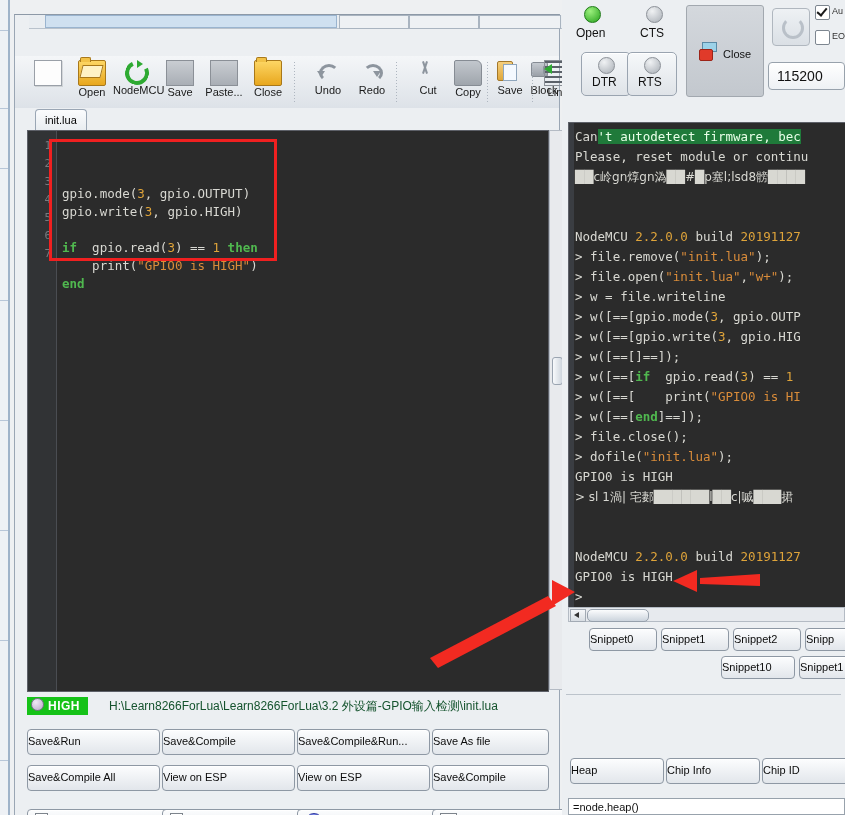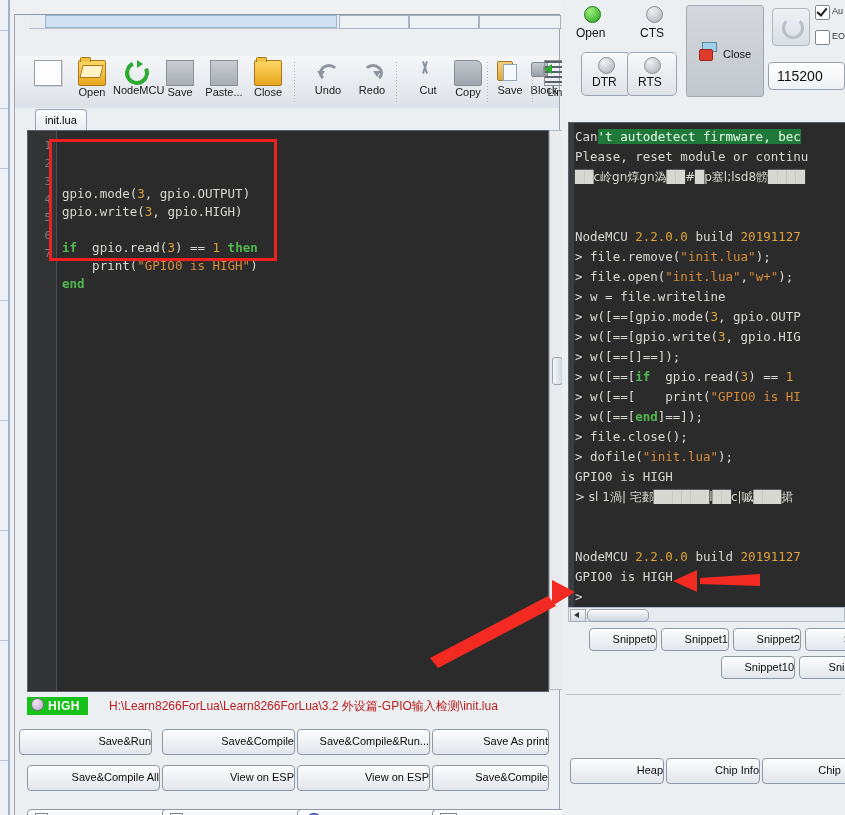--- a/index.html
+++ b/index.html
@@ -130,24 +130,24 @@
   .redbox{position:absolute;left:34px;top:124px;width:222px;height:116px;
     border:3px solid #f02020;pointer-events:none;}
 
   
   .statusrow{position:absolute;left:12px;top:682px;width:520px;height:20px;}
   .idle{position:absolute;left:0;top:0;height:18px;line-height:18px;background:#16c218;
     color:#fff;font-size:12px;font-weight:bold;padding:0 8px 0 4px;letter-spacing:.5px;}
   .idle .dot{display:inline-block;width:11px;height:11px;border-radius:50%;
     background:radial-gradient(circle at 35% 30%,#f0e8f5,#b9a8c9);vertical-align:-1px;margin-right:4px;
     border:1px solid #7f7090;}
-  .path{position:absolute;left:82px;top:0;height:18px;line-height:18px;font-size:12px;color:#b91c1c;}
-
-  
-  .btn{position:absolute;height:24px;line-height:23px;text-align:right;font-size:11px;color:#0c0c0c;
+  .path{position:absolute;left:82px;top:0;height:18px;line-height:18px;font-size:12px;color:#14532d;}
+
+  
+  .btn{position:absolute;height:24px;line-height:23px;text-align:left;font-size:11px;color:#0c0c0c;
     background:linear-gradient(#fcfdfe,#e2e6eb);border:1px solid #8e98a4;border-radius:4px;
     box-shadow:inset 0 1px 0 #fff;cursor:default;white-space:nowrap;overflow:hidden;}
   .btn.icon{text-align:left;padding-left:30px;line-height:23px;}
 
   .ic-save-esp{position:absolute;left:7px;top:3px;width:17px;height:17px;}
   .ic-save-esp:before{content:"";position:absolute;left:0;top:0;width:11px;height:14px;
      background:#fff;border:1px solid #7d848c;}
   .ic-save-esp:after{content:"";position:absolute;left:6px;top:7px;border-left:9px solid #36b236;
      border-top:5px solid transparent;border-bottom:5px solid transparent;}
   .ic-run{position:absolute;left:7px;top:3px;width:16px;height:16px;border-radius:50%;
@@ -335,24 +335,24 @@
       <div class="redbox"></div>
 
       <div class="statusrow">
         <div class="idle">
           <span class="dot"></span><span>HIGH</span>
         </div>
         <div class="path">H:\Learn8266ForLua\Learn8266ForLua\3.2 外设篇-GPIO输入检测\init.lua</div>
       </div>
 
       <div>
-        <div class="btn" style="left:4px;top:714px;width:131px">Save&amp;Run</div>
+        <div class="btn" style="left:12px;top:714px;width:131px">Save&amp;Run</div>
         <div class="btn" style="left:147px;top:714px;width:131px">Save&amp;Compile</div>
         <div class="btn" style="left:282px;top:714px;width:131px">Save&amp;Compile&amp;Run...</div>
-        <div class="btn" style="left:417px;top:714px;width:115px">Save As print</div>
+        <div class="btn" style="left:417px;top:714px;width:115px">Save As file</div>
 
         <div class="btn" style="left:12px;top:750px;width:131px">Save&amp;Compile All</div>
         <div class="btn" style="left:147px;top:750px;width:131px">View on ESP</div>
         <div class="btn" style="left:282px;top:750px;width:131px">View on ESP</div>
         <div class="btn" style="left:417px;top:750px;width:115px">Save&amp;Compile</div>
 
         <div class="btn icon" style="left:12px;top:794px;width:131px;height:21px">
           <span class="ic-save-esp"></span>
 
         </div>
@@ -426,20 +426,21 @@
       <div class="btn" style="left:237px;top:28px;width:72px;height:21px;line-height:20px">Snippet1</div>
       <div class="sep" style="top:66px"></div>
     </div>
 
     <div>
       <div class="btn" style="left:8px;top:758px;width:92px;height:24px">Heap</div>
       <div class="btn" style="left:104px;top:758px;width:92px;height:24px">Chip Info</div>
       <div class="btn" style="left:200px;top:758px;width:92px;height:24px">Chip ID</div>
     </div>
 
+    <div class="cmdbox">=node.heap()</div>
   </div>
 
   <svg class="anno">
     <g fill="#f22a21">
       <path d="M430,658 L548,596 L556,606 L438,668 Z"></path>
       <path d="M552,580 L575,592 L552,606 Z"></path>
     </g>
     <g fill="#f22a21">
       <path d="M700,578 L760,574 L760,586 L700,584 Z"></path>
       <path d="M697,570 L673,581 L697,592 Z"></path>

